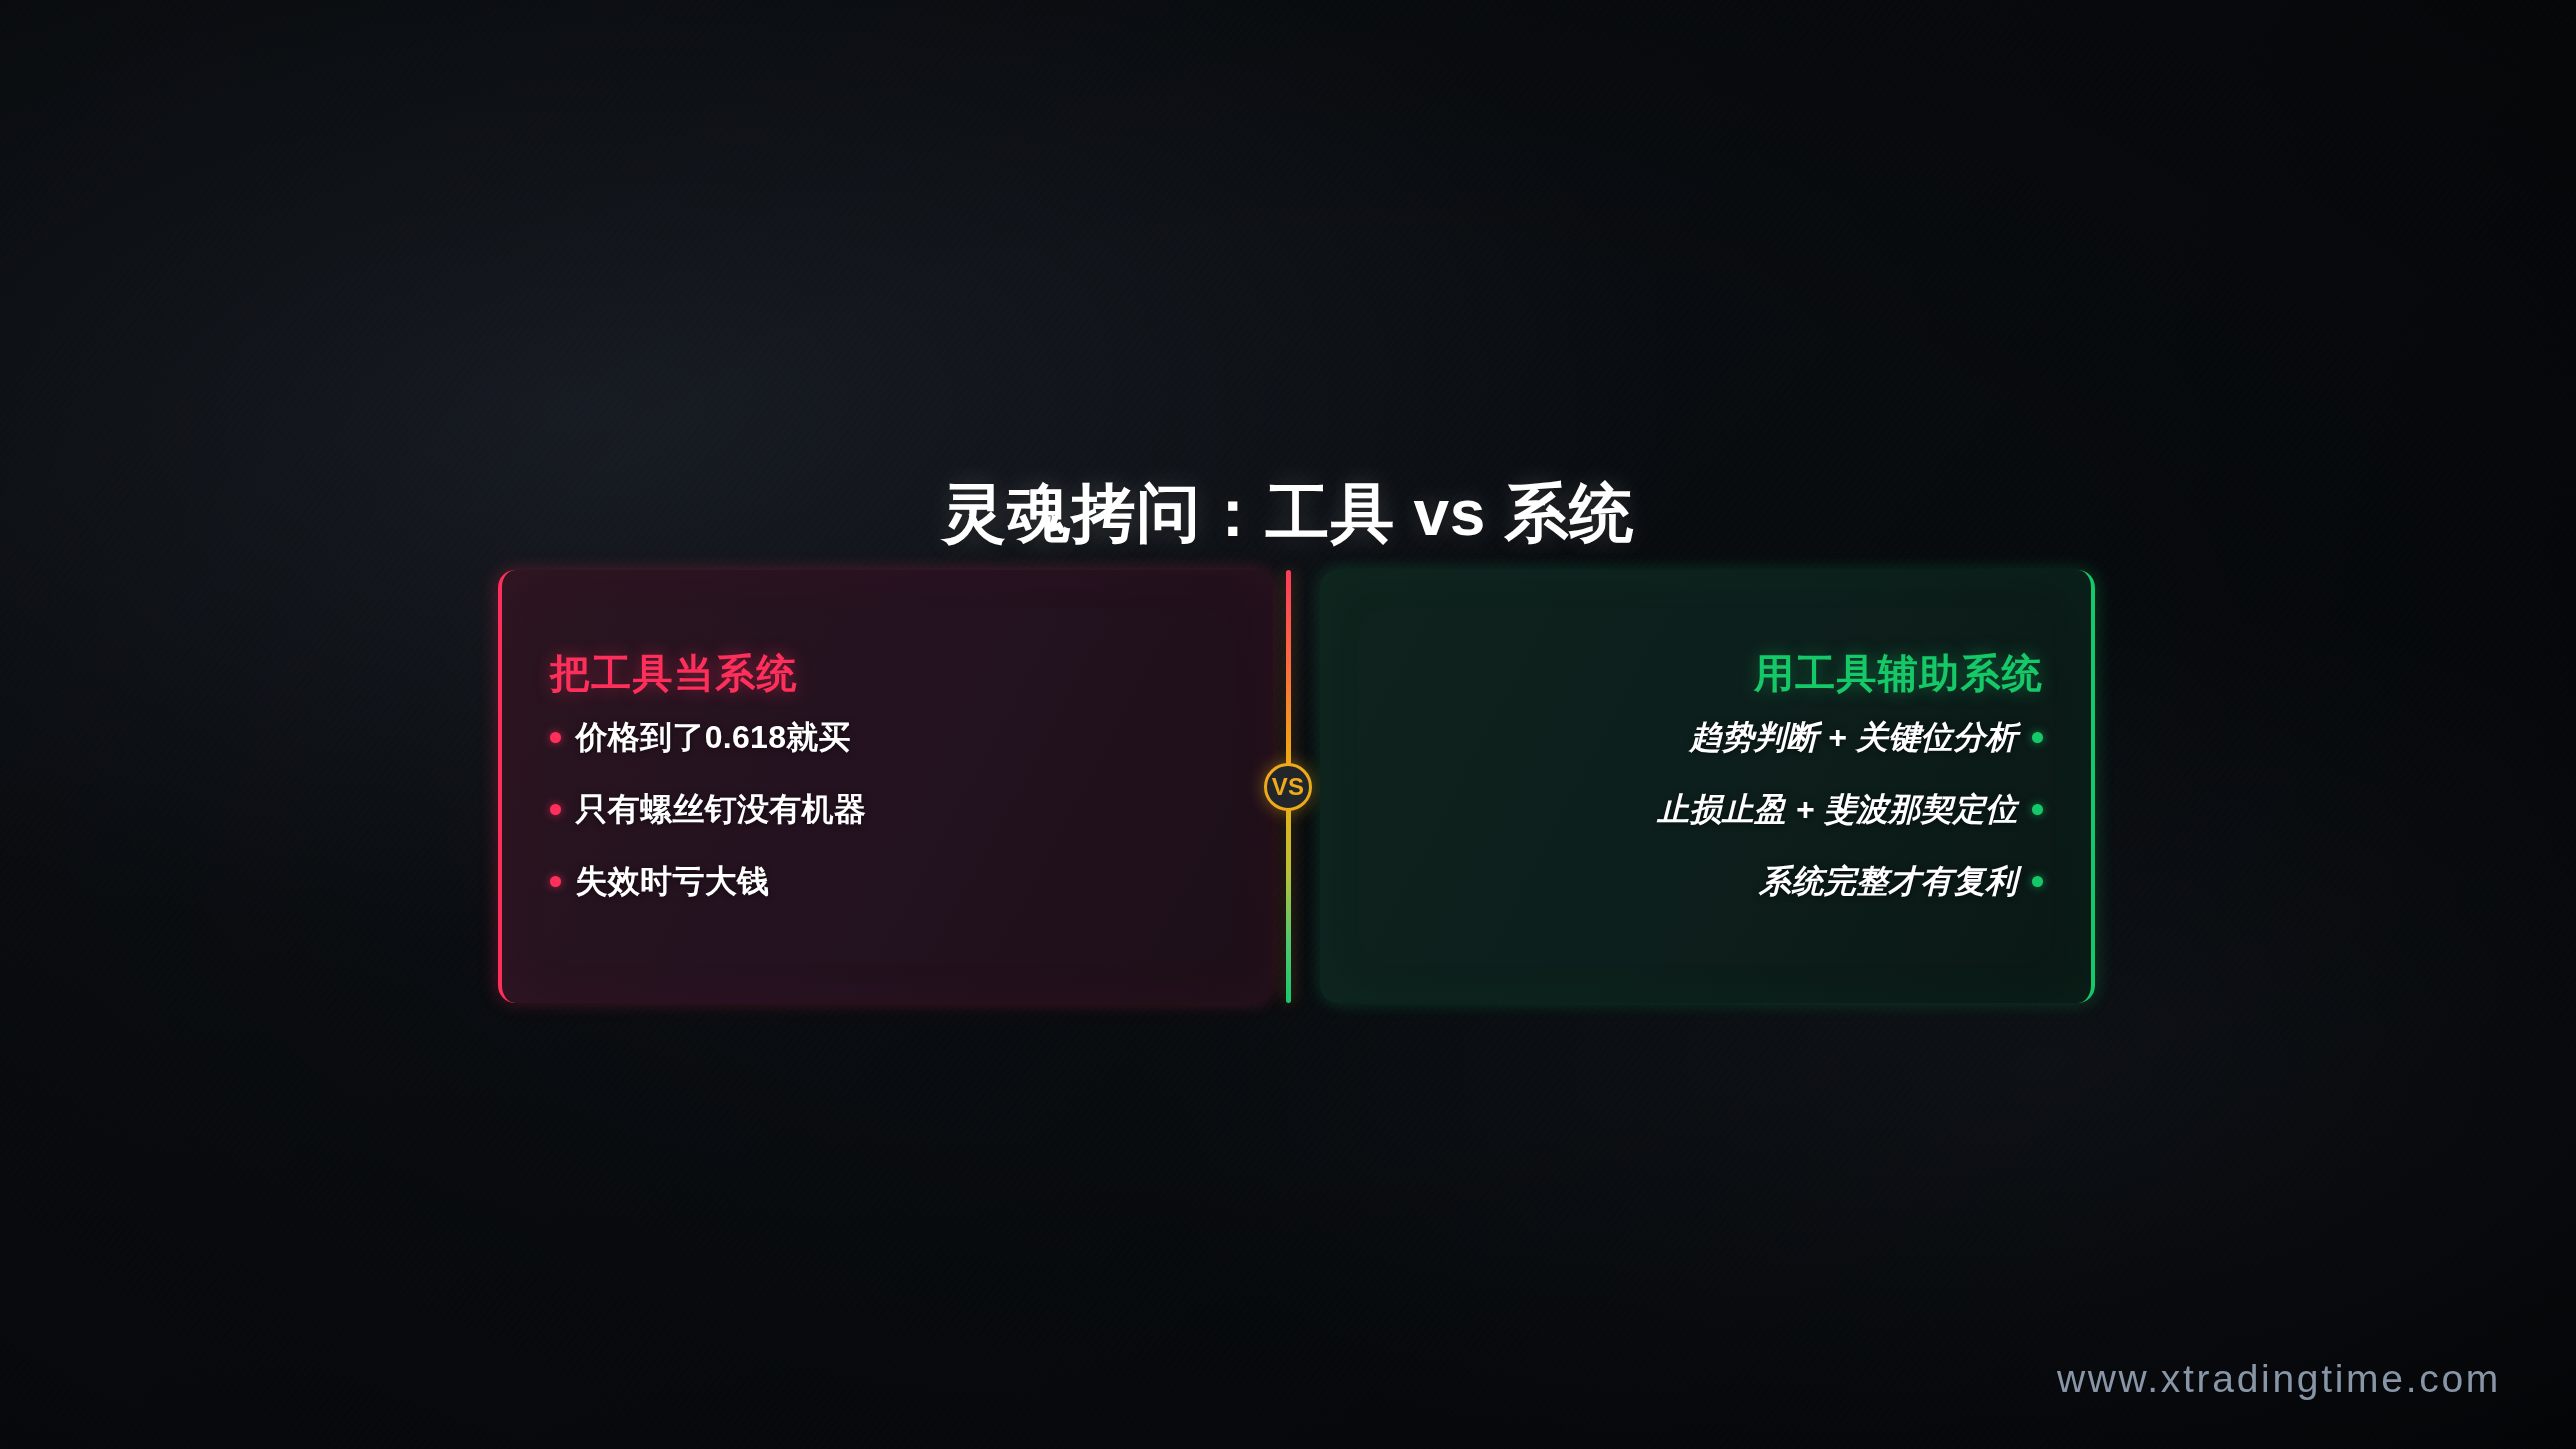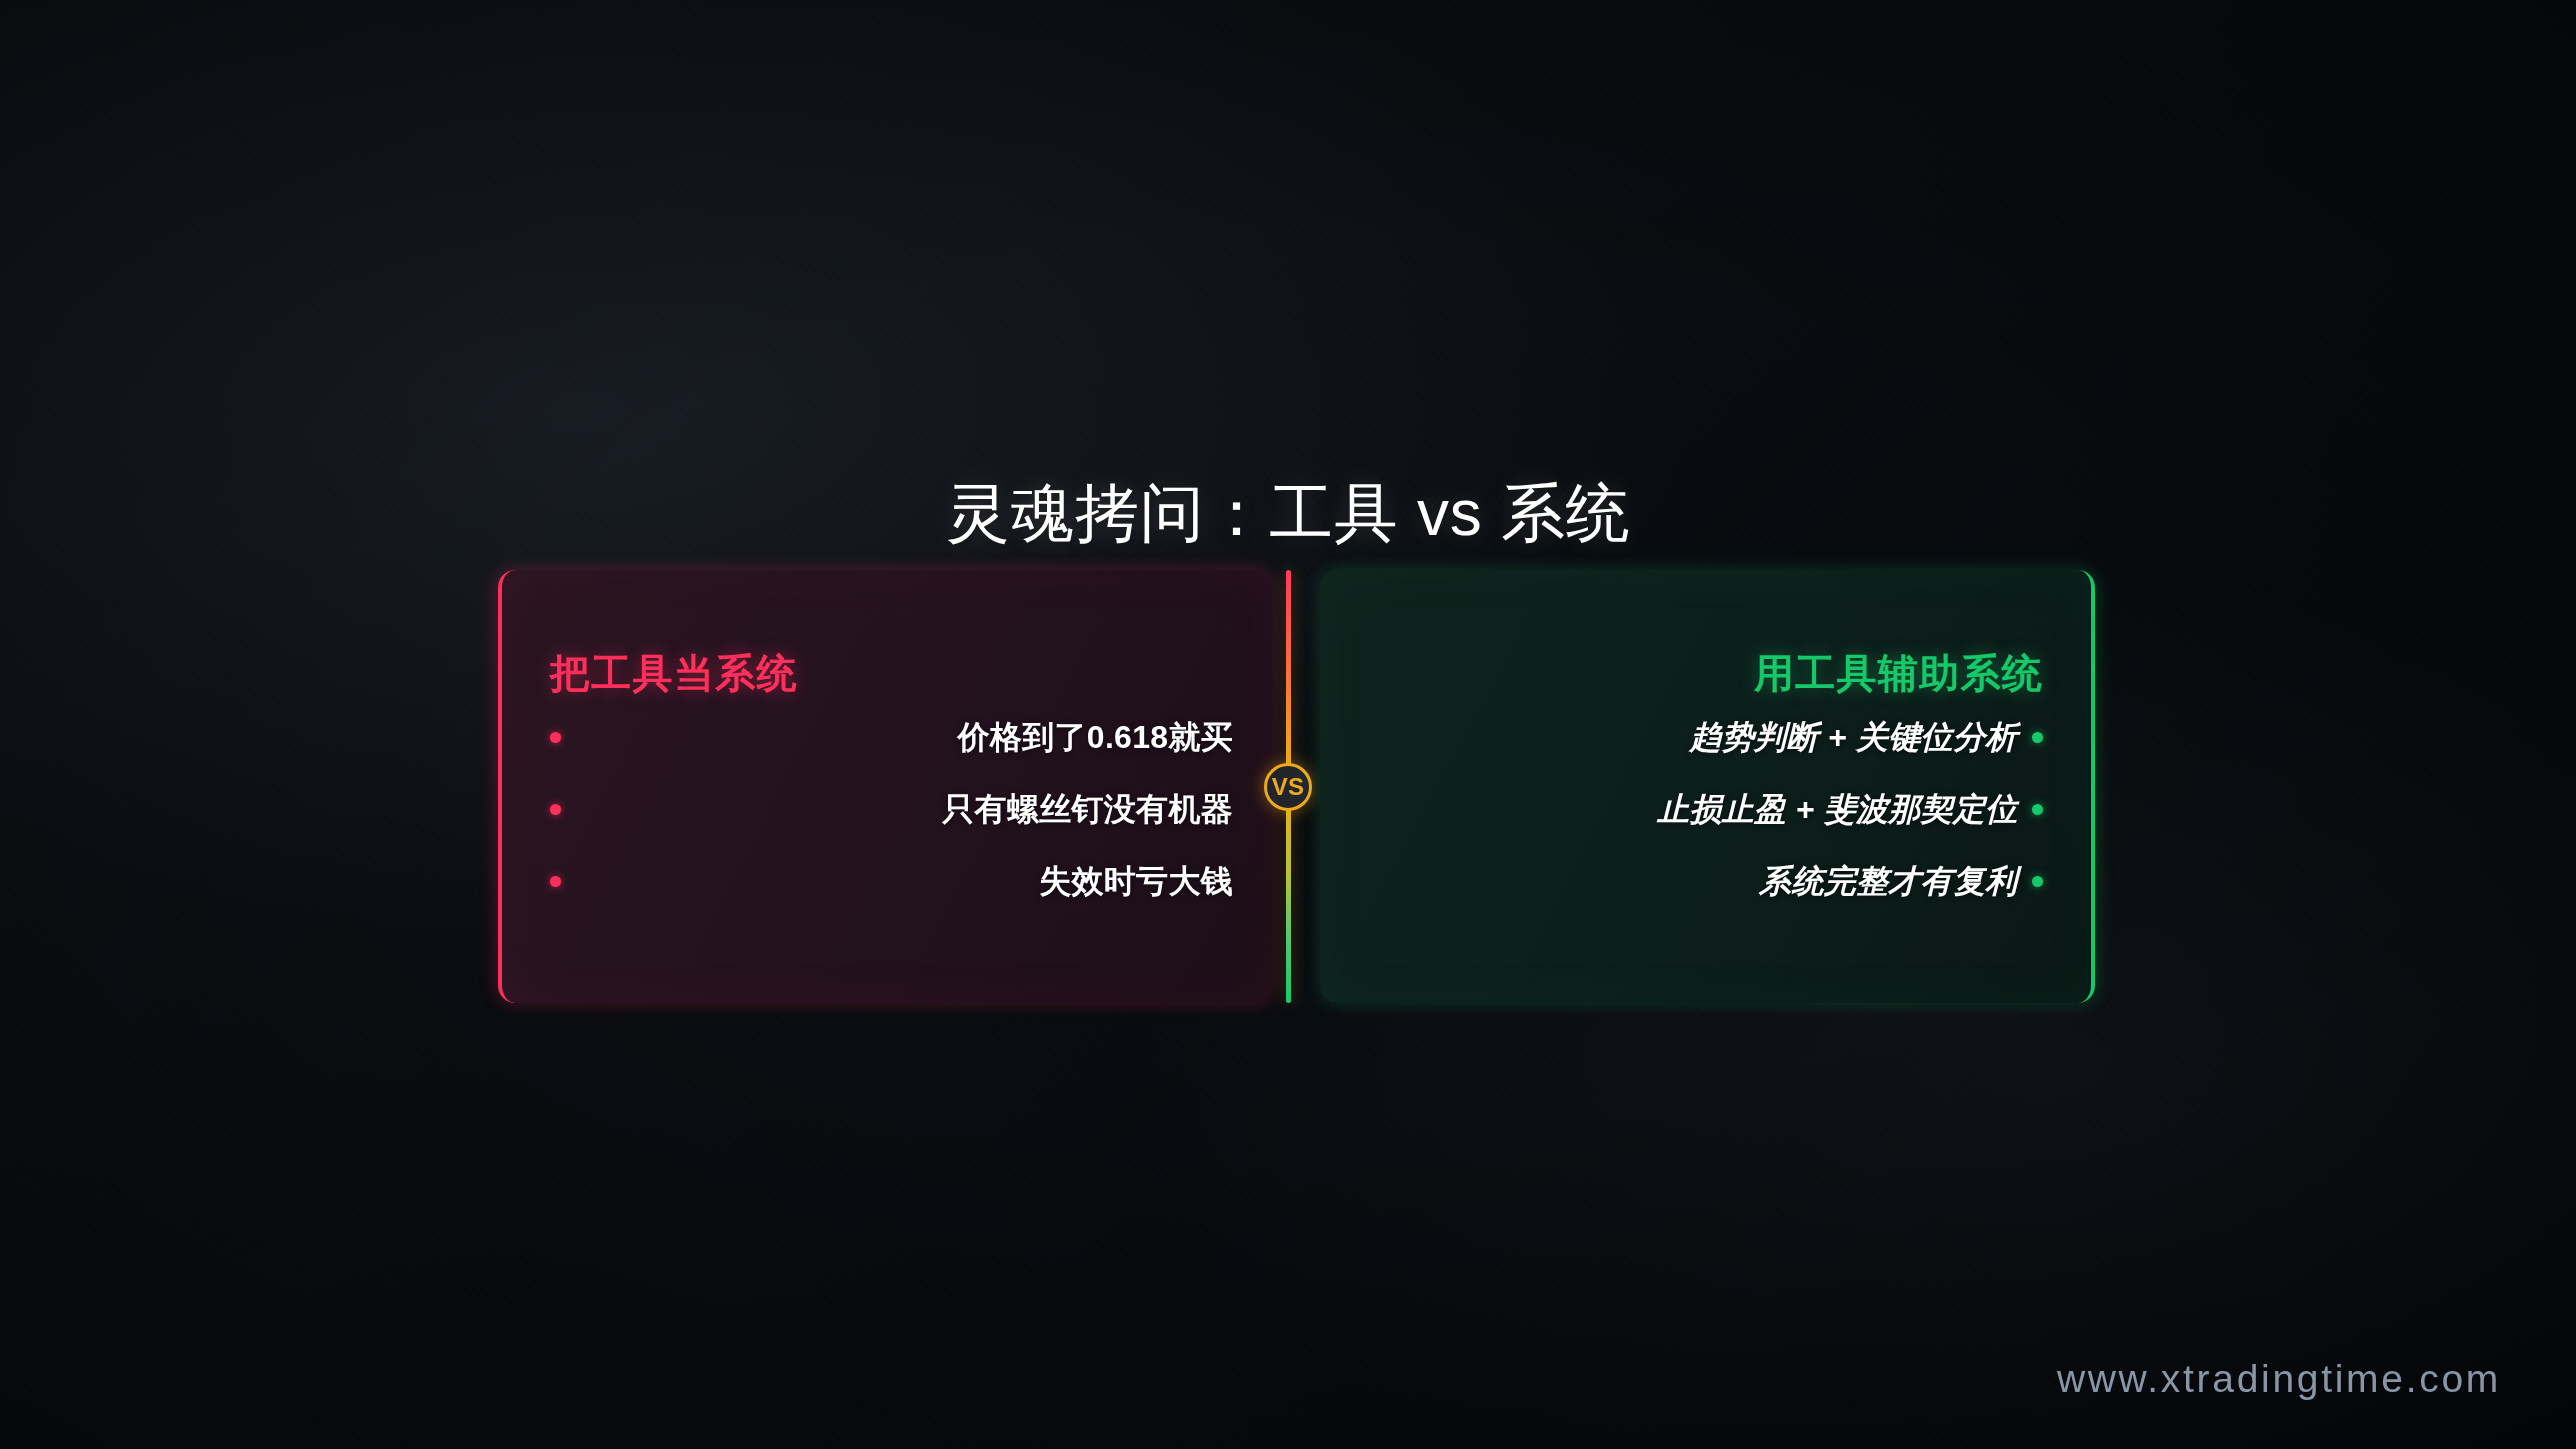--- a/index.html
+++ b/index.html
@@ -51,21 +51,21 @@
 
   
   #page-title {
     position: absolute;
     left: 0;
     top: 435px;
     width: 2576px;
     text-align: center;
     color: #ffffff;
     font-size: 64px;
-    font-weight: 400;
+    font-weight: 700;
     letter-spacing: 0.7px;
     line-height: 1.1;
     text-shadow: 0 0 23px rgba(255,255,255,0.20), 0 2.7px 12px rgba(0,0,0,0.7);
     white-space: nowrap;
   }
 
   
   #compare {
     position: absolute;
     left: 482px;
@@ -136,21 +136,20 @@
     display: flex;
     align-items: center;
     height: 72px;
     color: #ffffff;
     font-size: 32px;
     font-weight: 700;
     line-height: 1;
     letter-spacing: 0.3px;
     white-space: nowrap;
     text-shadow: 0 1.3px 6.7px rgba(0,0,0,0.55);
-    justify-content: space-between;
   }
 
   #card-positive .bullet-item { justify-content: flex-end; font-style: italic; }
 
   .dot {
     flex: 0 0 auto;
     width: 10.7px;
     height: 10.7px;
     border-radius: 50%;
     position: relative;

